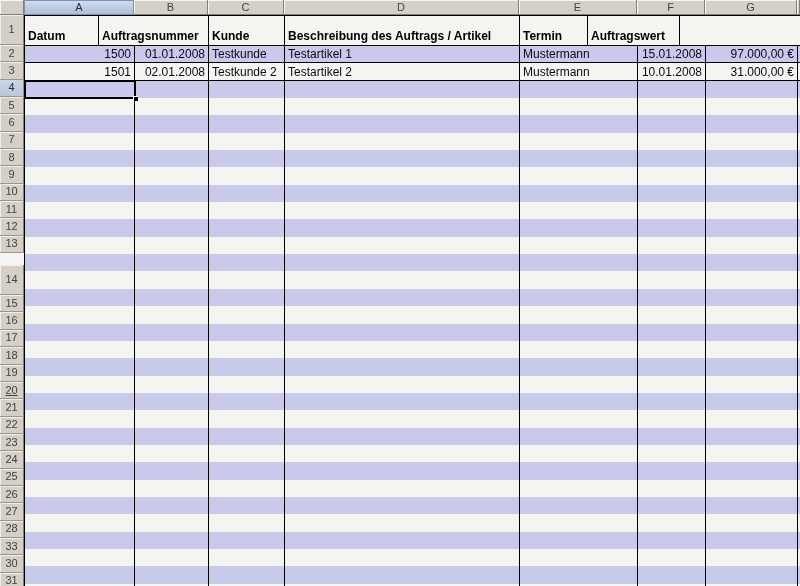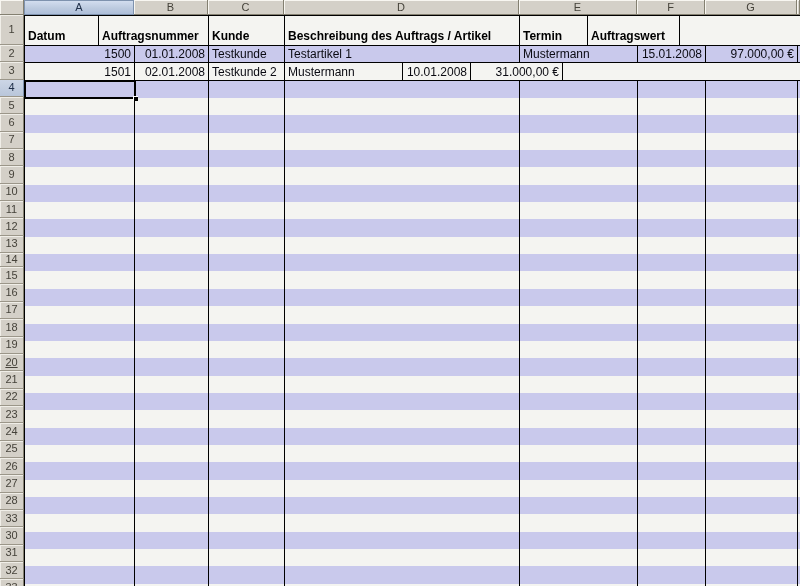--- a/index.html
+++ b/index.html
@@ -97,21 +97,21 @@
       <div class="rowh selected" style="height: 17.35px;">4</div>
       <div class="rowh" style="height: 17.35px;">5</div>
       <div class="rowh" style="height: 17.35px;">6</div>
       <div class="rowh" style="height: 17.35px;">7</div>
       <div class="rowh" style="height: 17.35px;">8</div>
       <div class="rowh" style="height: 17.35px;">9</div>
       <div class="rowh" style="height: 17.35px;">10</div>
       <div class="rowh" style="height: 17.35px;">11</div>
       <div class="rowh" style="height: 17.35px;">12</div>
       <div class="rowh" style="height: 17.35px;">13</div>
-      <div class="rowh" style="height: 14px;">14</div>
+      <div class="rowh" style="height: 30px; margin-top: 12px;">14</div>
       <div class="rowh" style="height: 17.35px;">15</div>
       <div class="rowh" style="height: 17.35px;">16</div>
       <div class="rowh" style="height: 17.35px;">17</div>
       <div class="rowh" style="height: 17.35px;">18</div>
       <div class="rowh" style="height: 17.35px;">19</div>
       <div class="rowh" style="height: 17.35px; text-decoration: underline;">20</div>
       <div class="rowh" style="height: 17.35px;">21</div>
       <div class="rowh" style="height: 17.35px;">22</div>
       <div class="rowh" style="height: 17.35px;">23</div>
       <div class="rowh" style="height: 17.35px;">24</div>
@@ -142,20 +142,21 @@
         <div class="gcell al" style="width: 235px;">Testartikel 1</div>
         <div class="gcell al" style="width: 118px;">Mustermann</div>
         <div class="gcell ar" style="width: 68px; text-align: right;">15.01.2008</div>
         <div class="gcell ar" style="width: 92px;">97.000,00 €</div>
         <div class="gcell filler"></div>
       </div>
       <div class="grow bb" style="height: 17.35px; background: rgb(244, 244, 241);">
         <div class="gcell ar" style="width: 110px;">1501</div>
         <div class="gcell ar" style="width: 74px;">02.01.2008</div>
         <div class="gcell al" style="width: 76px;">Testkunde 2</div>
+        <div class="gcell al" style="width: 235px;">Testartikel 2</div>
         <div class="gcell al" style="width: 118px;">Mustermann</div>
         <div class="gcell ar" style="width: 68px;">10.01.2008</div>
         <div class="gcell ar" style="width: 92px;">31.000,00 €</div>
         <div class="gcell filler"></div>
       </div>
       <div class="grow" style="height: 17.35px; background: rgb(201, 201, 236);">
         <div class="gcell ar" style="width: 110px;"></div>
         <div class="gcell ar" style="width: 74px;"></div>
         <div class="gcell al" style="width: 76px;"></div>
         <div class="gcell al" style="width: 235px;"></div>

